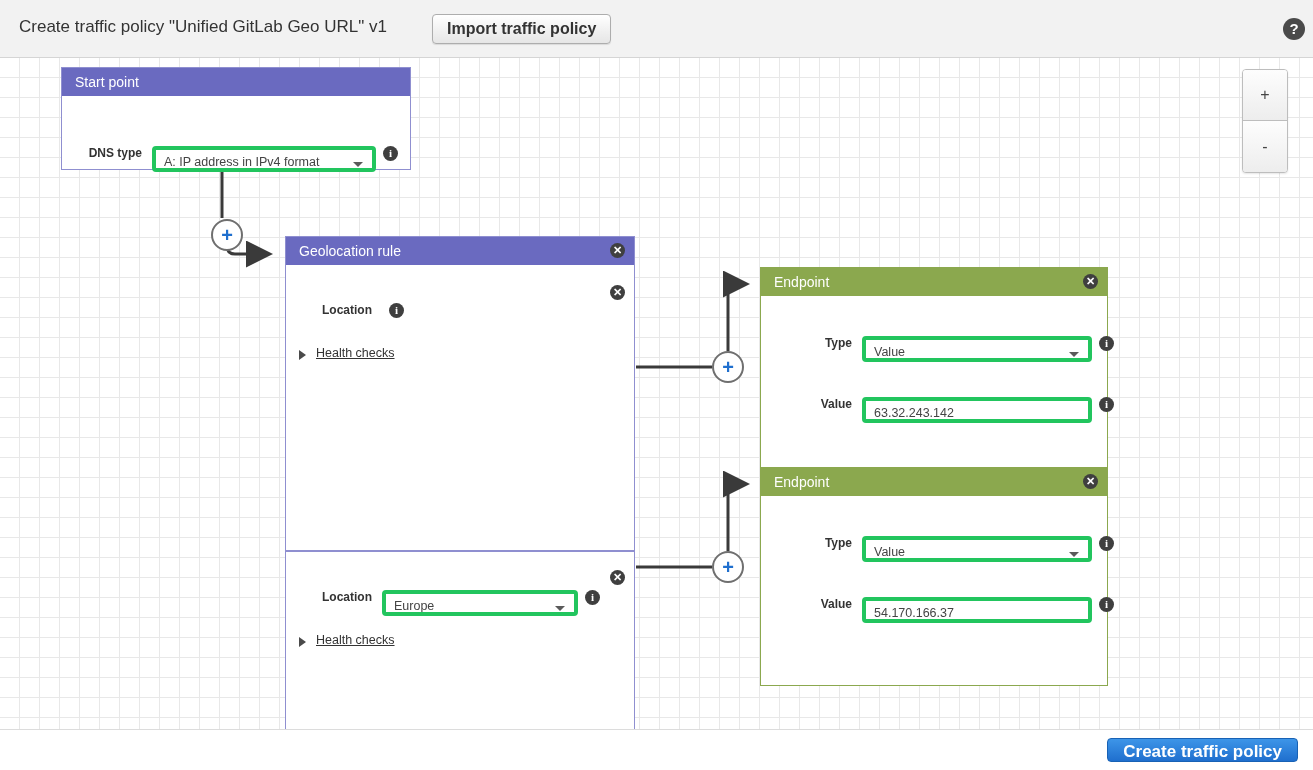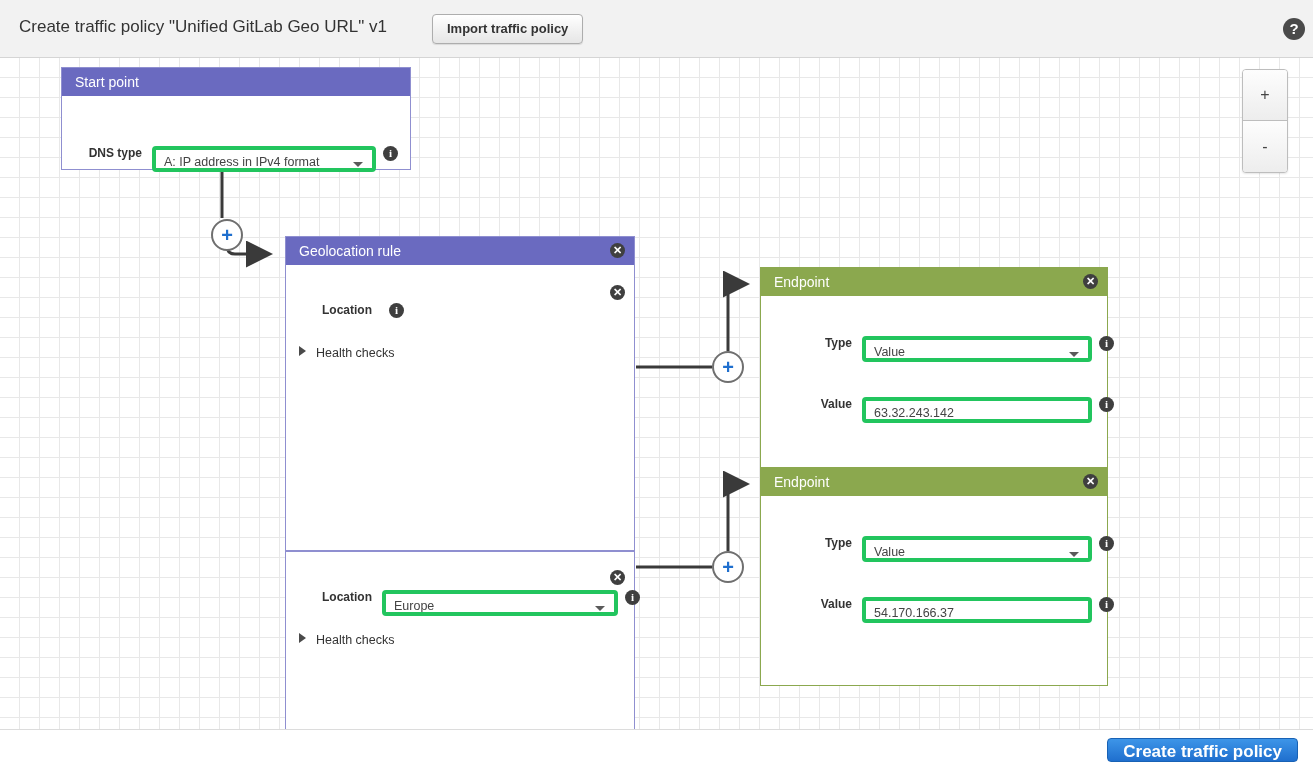--- a/index.html
+++ b/index.html
@@ -33,21 +33,21 @@
     font-size: 17px;
     color: #333333;
     white-space: nowrap;
   }
   .import-btn {
     position: absolute;
     left: 432px;
     top: 14px;
     height: 30px;
     padding: 0 14px;
-    font-size: 13px;
+    font-size: 16px;
     font-weight: bold;
     color: #333333;
     background: linear-gradient(to bottom, #ffffff 0%, #f2f2f2 50%, #e6e6e6 100%);
     border: 1px solid #adadad;
     border-radius: 4px;
     box-shadow: 0 1px 1px rgba(0,0,0,0.10);
     cursor: pointer;
     font-family: "Liberation Sans", sans-serif;
     line-height: 28px;
   }
@@ -181,22 +181,23 @@
     font-weight: bold;
     text-align: center;
     line-height: 14px;
     cursor: pointer;
   }
 
   
   .health-row {
     position: absolute;
     display: flex;
-    align-items: flex-start;
-    cursor: pointer;
+    align-items: flex-end;
+    cursor: pointer;
+    text-decoration: underline;
   }
   .tri {
     width: 0; height: 0;
     border-top: 5px solid transparent;
     border-bottom: 5px solid transparent;
     border-left: 7px solid #4a4a4a;
     margin-right: 10px;
   }
   .health-label {
     font-size: 12.5px;
@@ -346,21 +347,21 @@
           <span class="health-label">Health checks</span>
         </div>
       </div>
 
       <div class="geo-divider" style="top:285px;"></div>
 
       <div style="position:absolute;left:0;top:287px;width:100%;height:177px;">
         <div class="close-icon" style="right:9px; top:18px;">✕</div>
         <div class="field-row" style="left:24px; top:38px;">
           <span class="field-label" style="width:62px;">Location</span>
-          <div class="select-box" style="width:236px; padding-right:41px;">Europe</div>
+          <div class="select-box" style="width:196px; padding-right:41px;">Europe</div>
           <i class="info-icon">i</i>
         </div>
         <div class="health-row" style="left:13px; top:81px;">
           <span class="tri"></span>
           <span class="health-label">Health checks</span>
         </div>
       </div>
 
     </div>
   </div>

